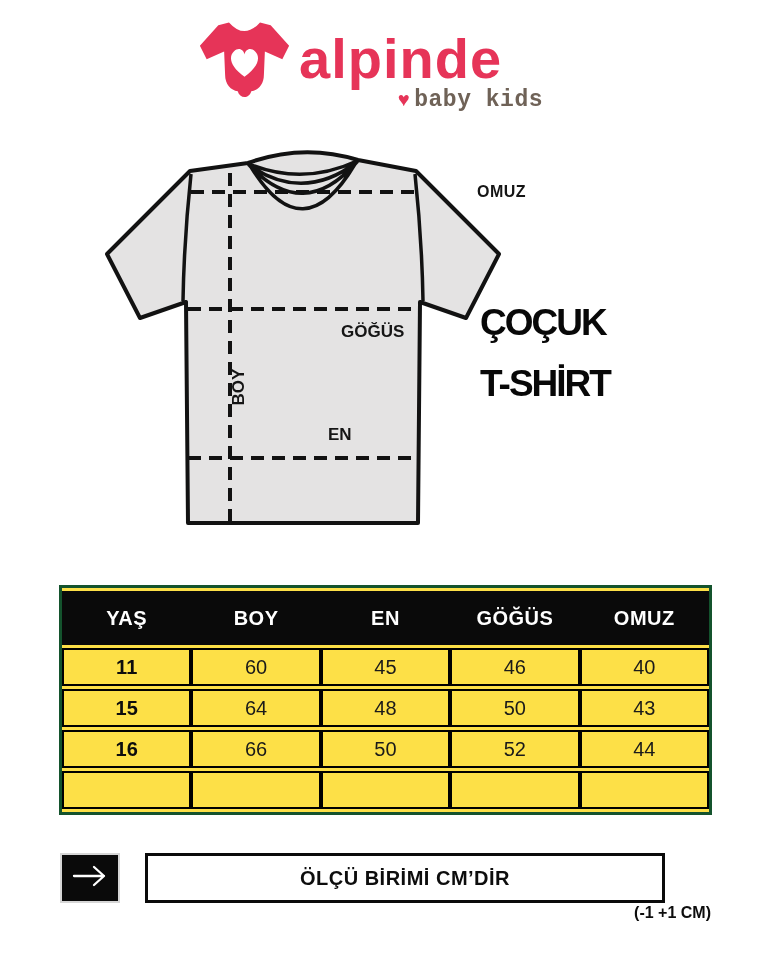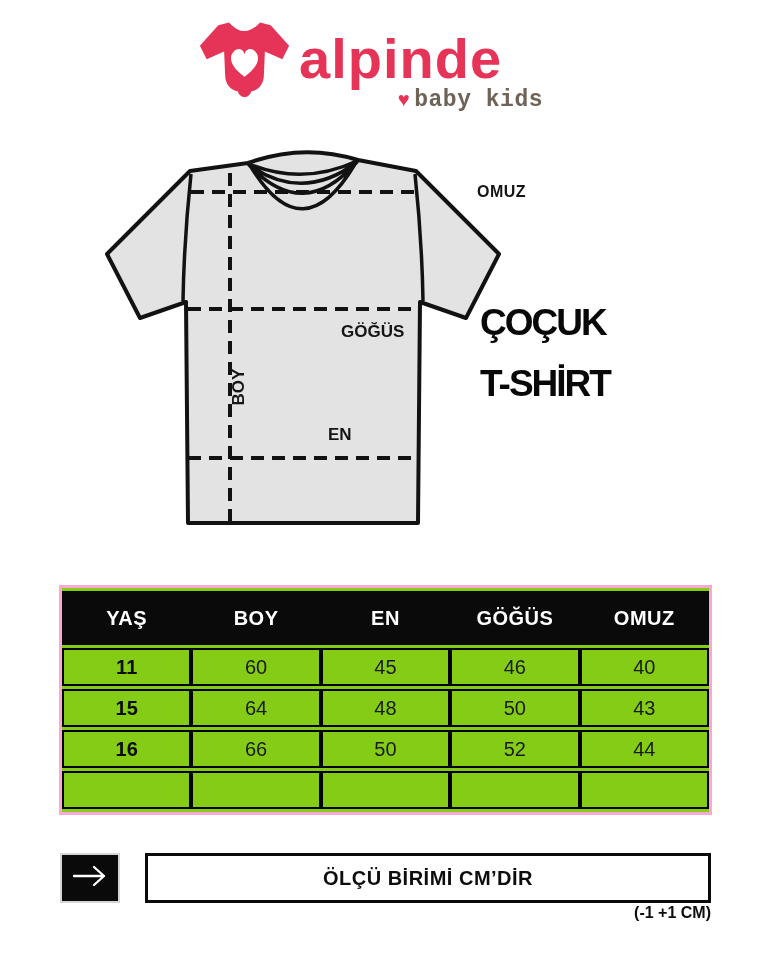--- a/index.html
+++ b/index.html
@@ -48,22 +48,22 @@
     line-height: 61px; letter-spacing: -2px;
     color: #080808;
   }
 
   
   .size-table-wrap { left: 59px; top: 585px; width: 653px; }
   table.size-table {
     width: 100%;
     border-collapse: separate;
     border-spacing: 0 3px;
-    border: 3px solid #f9a8d4;
-    background: #84cc16;
+    border: 3px solid #14532d;
+    background: #fde047;
     table-layout: fixed;
   }
   table.size-table th {
     background: #0a0a0a; color: #fff;
     border: 2px solid #0a0a0a;
     height: 48px;
     font-size: 20px; font-weight: bold; letter-spacing: 0.5px;
     text-align: center;
   }
   table.size-table td {
@@ -77,21 +77,21 @@
 
   
   .arrow-box {
     left: 60px; top: 853px; width: 60px; height: 50px;
     background: #0a0a0a;
     border: 2px solid #d6d6d6;
     box-sizing: border-box;
     display: flex; align-items: center; justify-content: center;
   }
   .measure-box {
-    left: 145px; top: 853px; width: 566px; height: 50px;
+    left: 145px; top: 853px; width: 520px; height: 50px;
     border: 3px solid #0a0a0a;
     box-sizing: border-box;
     background: #fff;
     display: flex; align-items: center; justify-content: center;
     font-size: 20px; font-weight: bold; letter-spacing: 0.5px;
   }
   .tolerance {
     right: 57px; top: 904px;
     font-size: 16px; font-weight: bold;
   }

